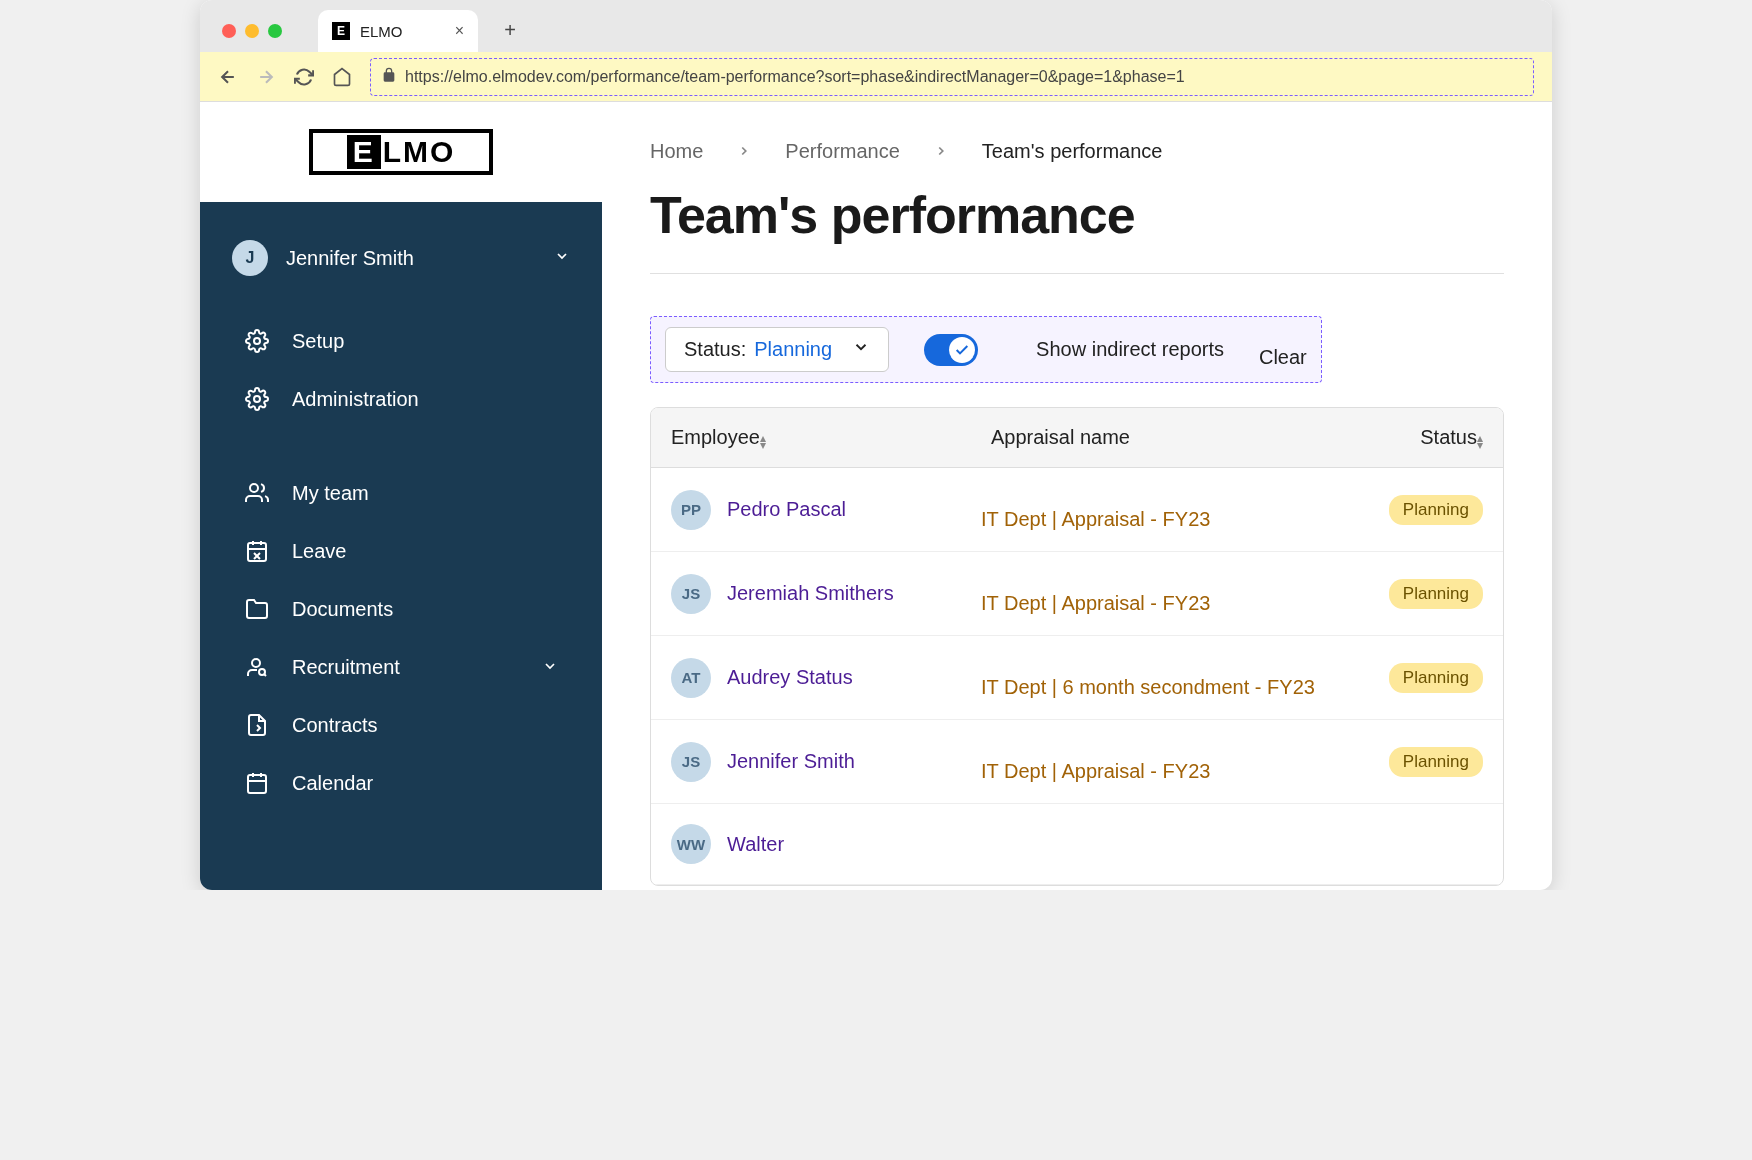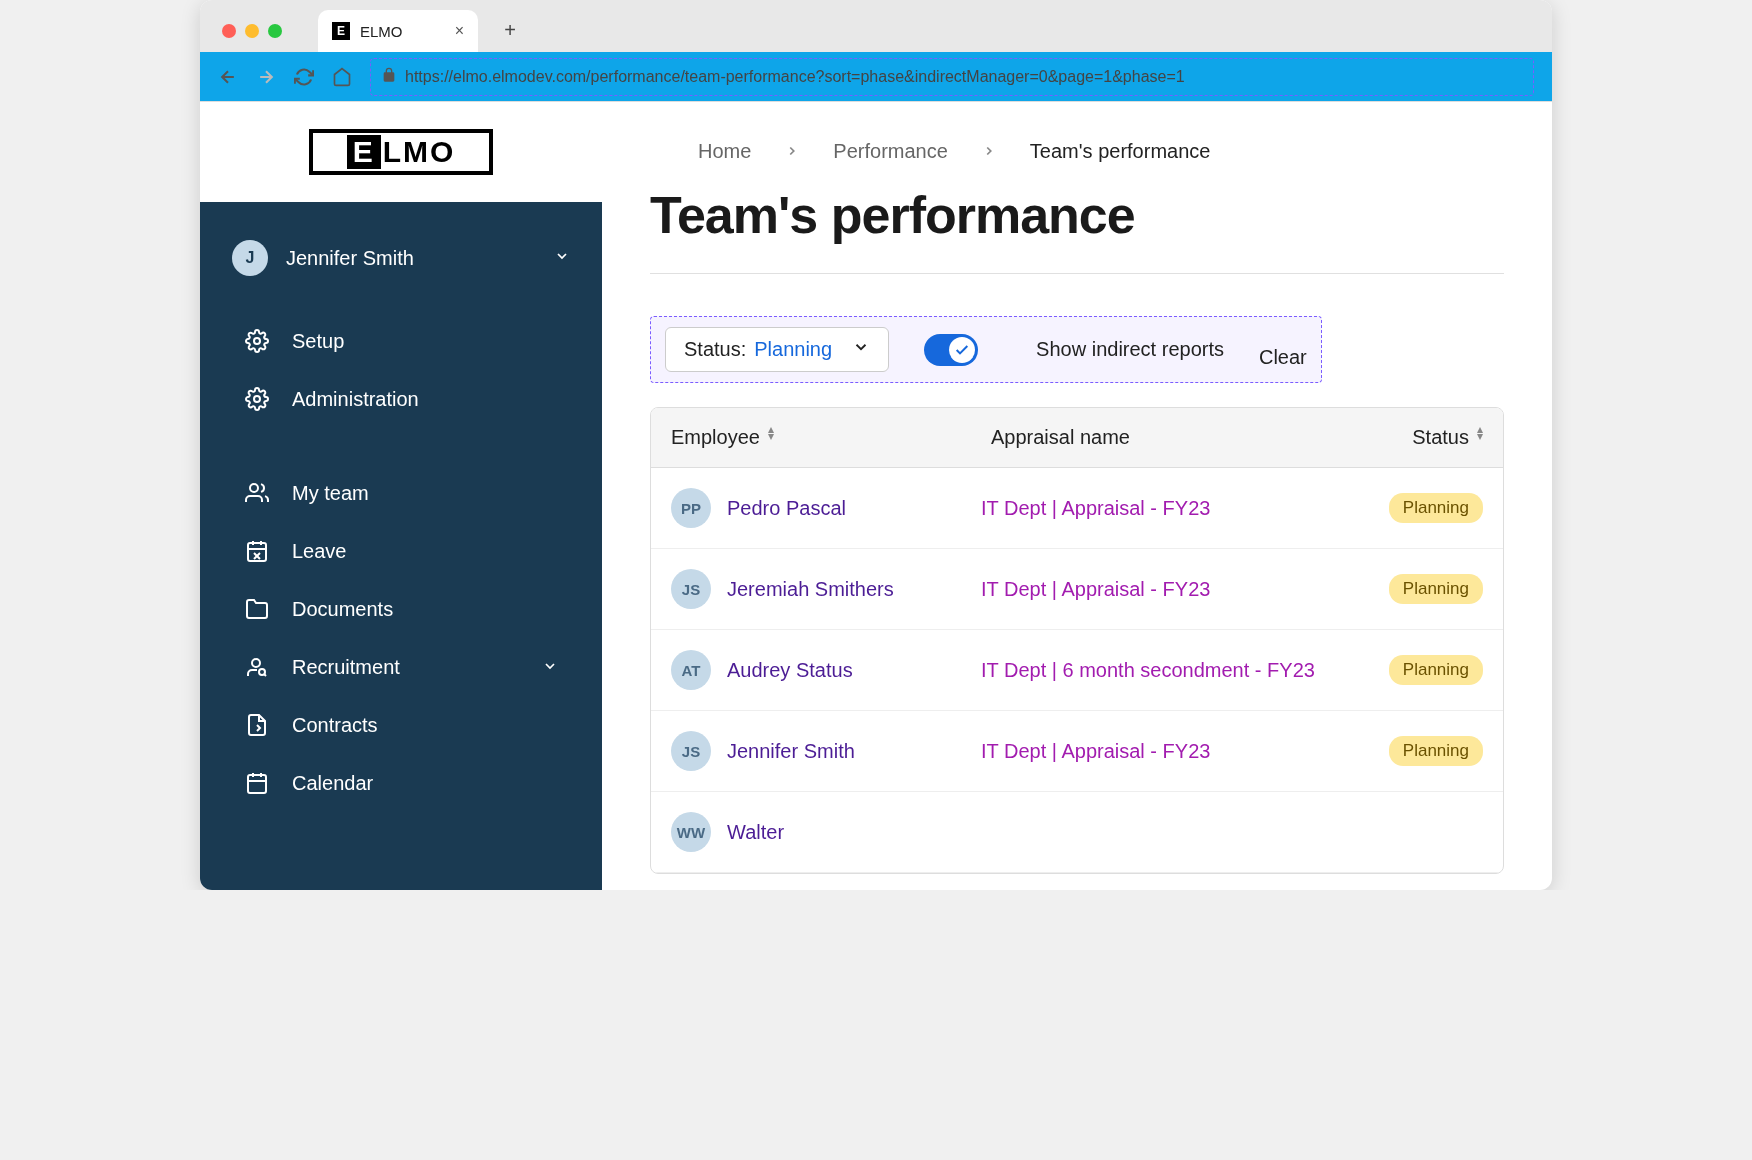--- a/index.html
+++ b/index.html
@@ -68,21 +68,21 @@
       align-items: center;
       justify-content: center;
       font-size: 20px;
       color: #444;
       margin-left: 16px;
       margin-bottom: 6px;
       cursor: pointer;
     }
     .browser-toolbar {
       height: 50px;
-      background: #0ea5e9;
+      background: #fef9c3;
       display: flex;
       align-items: center;
       padding: 0 18px;
       gap: 18px;
       border-bottom: 1px solid #ddd;
     }
     .nav-icon {
       width: 20px;
       height: 20px;
       color: #555;
@@ -191,21 +191,20 @@
       padding: 38px 48px;
       overflow: auto;
     }
     .breadcrumb {
       display: flex;
       align-items: center;
       gap: 34px;
       color: #666;
       font-size: 20px;
       margin-bottom: 22px;
-      margin-left: 48px;
     }
     .breadcrumb-item { cursor: pointer; }
     .breadcrumb-item.active { color: #222; }
     .breadcrumb-sep { color: #888; }
     .page-title {
       font-size: 52px;
       font-weight: 800;
       color: #1a1a1a;
       padding-bottom: 28px;
       border-bottom: 1px solid #e0e0e0;
@@ -269,21 +268,21 @@
       background: #f5f5f5;
       display: grid;
       grid-template-columns: 310px 1fr 140px;
       padding: 18px 20px;
       gap: 10px;
       font-size: 20px;
       font-weight: 500;
       color: #222;
       border-bottom: 1px solid #ddd;
     }
-    .th { display: flex; align-items: flex-start; gap: 8px; cursor: pointer; }
+    .th { display: flex; align-items: flex-end; cursor: pointer; }
     .th:last-child { justify-content: flex-end; }
     .sort-icon { color: #888; font-size: 12px; display: flex; flex-direction: column; line-height: 0.6; }
     .table-row {
       display: grid;
       grid-template-columns: 310px 1fr 140px;
       padding: 20px 20px;
       align-items: center;
       border-bottom: 1px solid #eee;
       font-size: 20px;
     }
@@ -295,21 +294,21 @@
       background: #c5d9e8;
       color: #4a6a85;
       display: flex;
       align-items: center;
       justify-content: center;
       font-weight: 600;
       font-size: 15px;
       flex-shrink: 0;
     }
     .emp-name { font-weight: 500; color: #4c1d95; }
-    .appraisal-name { color: #a21caf; }
+    .appraisal-name { color: #a16207; margin-top: 20px; }
     .status-cell { display: flex; justify-content: flex-end; }
     .status-badge {
       background: #fde89a;
       color: #6b5200;
       padding: 5px 14px;
       border-radius: 14px;
       font-size: 17px;
       font-weight: 500;
     }
   </style>

